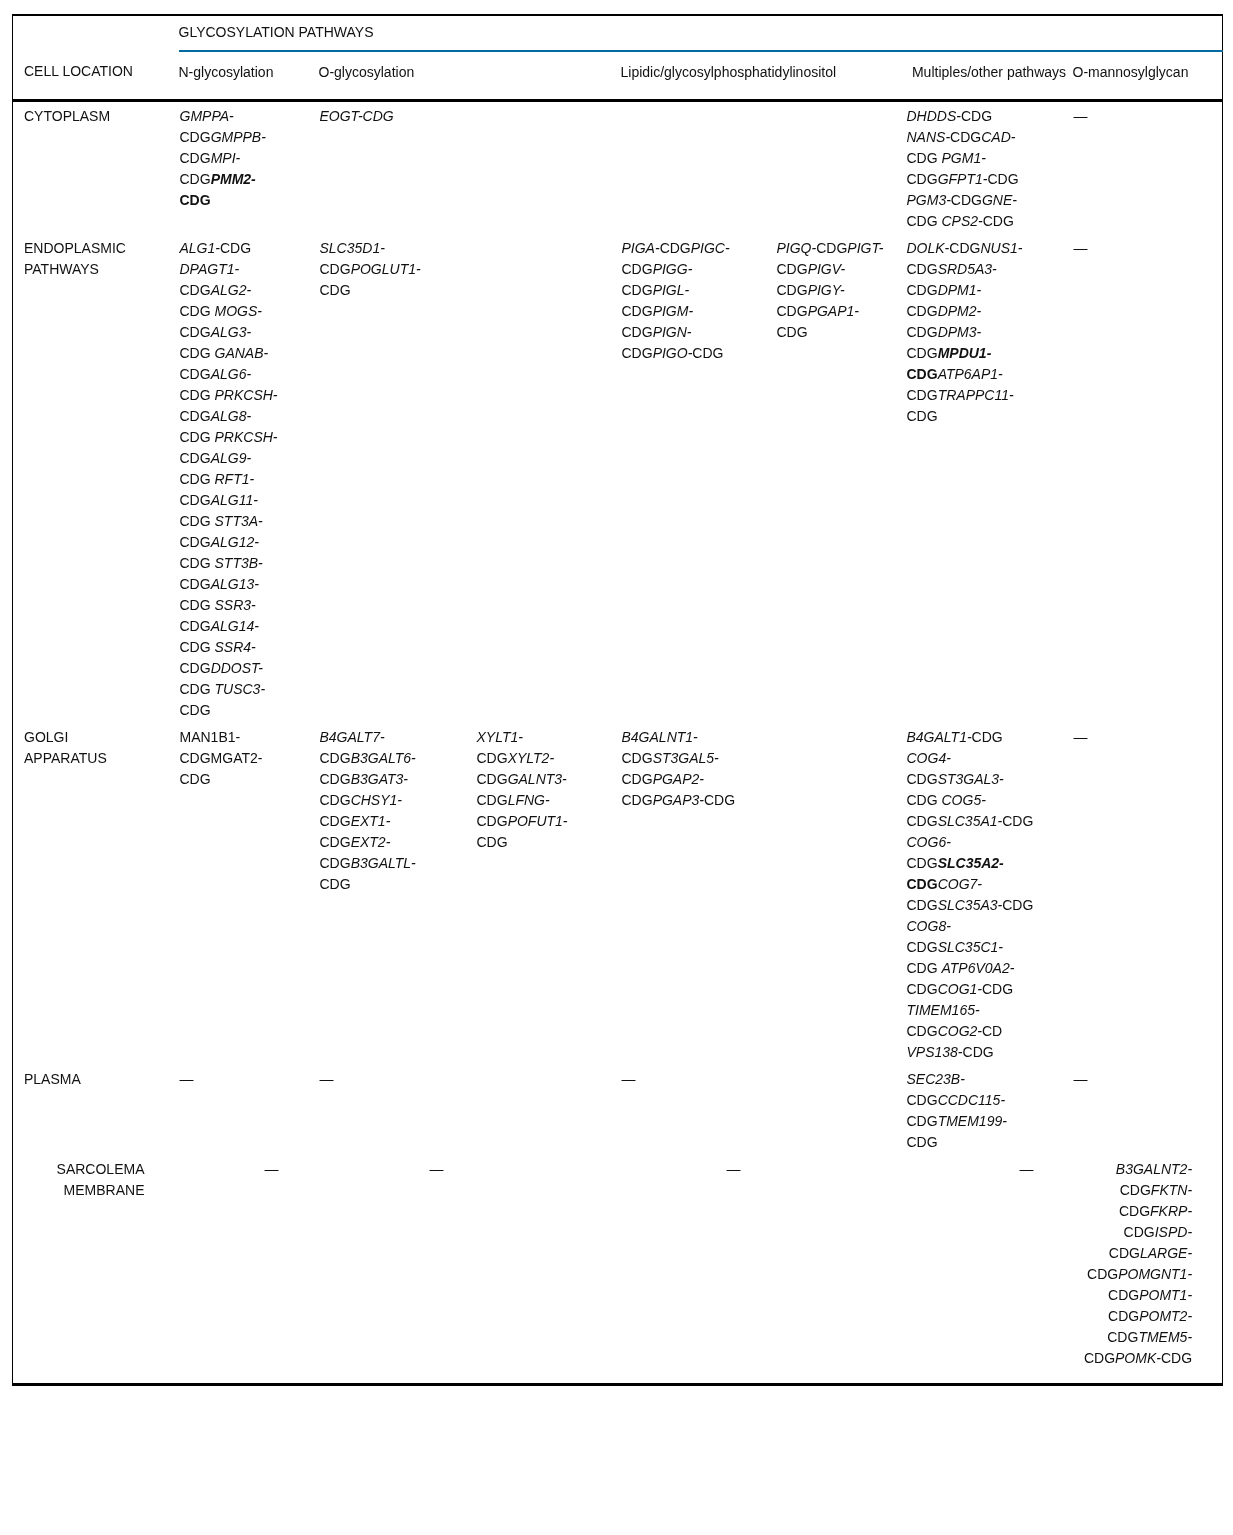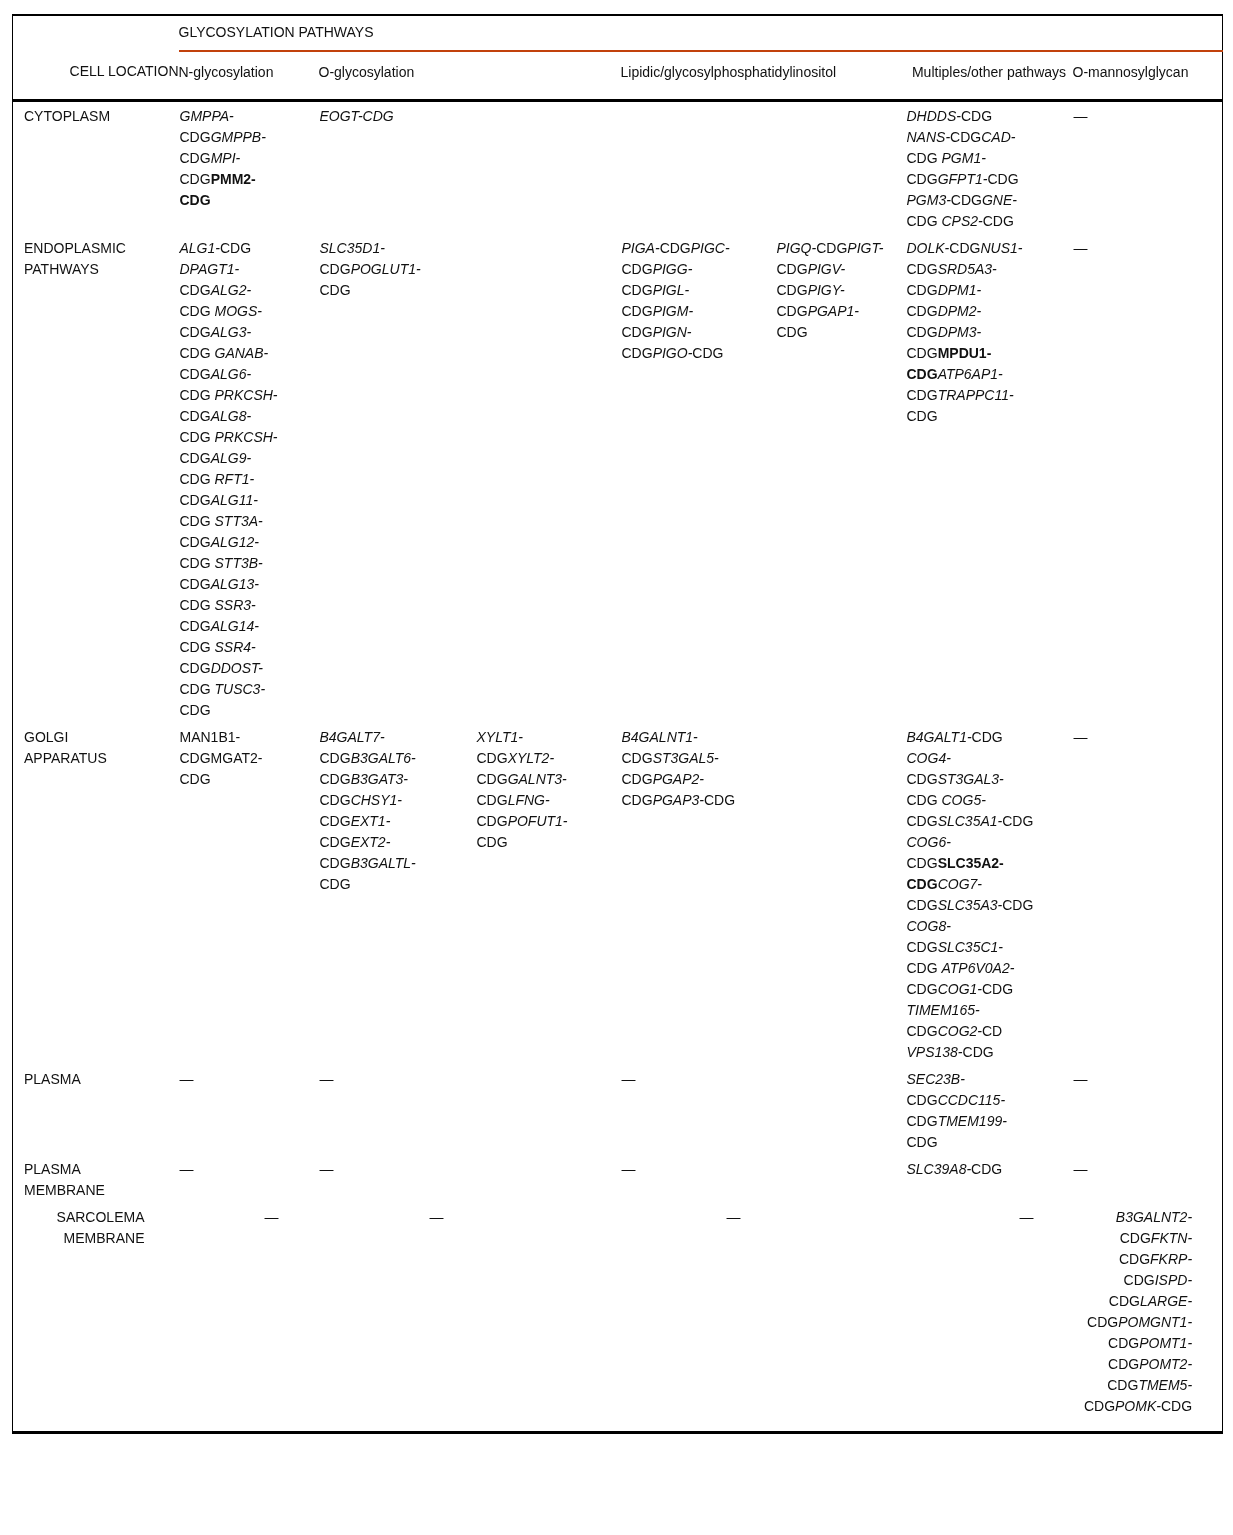--- a/index.html
+++ b/index.html
@@ -10,37 +10,37 @@
   }
   table.cdg {
     position: absolute; left: 12px; top: 14px; width: 1210px;
     border-collapse: collapse; table-layout: fixed;
     border-top: 2px solid #000; border-bottom: 3px solid #000;
     border-left: 1px solid #000; border-right: 1px solid #000;
     font-size: 14px; line-height: 21px; color: #111;
   }
   thead th { text-align: left; font-weight: normal; vertical-align: top; }
   tr.group-row th { padding: 6px 0 7px 0; }
-  tr.group-row th.group-header { border-bottom: 2px solid #c2410c; }
+  tr.group-row th.group-header { border-bottom: 2px solid #0369a1; }
   tr.cols-row th { padding: 10px 0 16px 0; border-bottom: 3px solid #000; }
-  th.loc-th { padding-left: 11px !important; white-space: nowrap; text-align: right; }
+  th.loc-th { padding-left: 11px !important; white-space: nowrap; }
   th.nowrap { white-space: nowrap; }
   th.wraps { padding-right: 30px; text-align: center; }
   tbody td { vertical-align: top; padding-top: 4px; padding-bottom: 2px; }
   tbody td:nth-child(1) { padding-left: 11px; padding-right: 34px; margin-top: 28px; }
   tbody td:nth-child(2) { padding-right: 40px; }
   tbody td:nth-child(3) { padding-right: 32px; }
   tbody td:nth-child(4) { padding-right: 30px; margin-top: 24px; }
   tbody td:nth-child(5) { padding-right: 35px; }
   tbody td:nth-child(6) { padding-right: 20px; }
   tbody td:nth-child(7) { padding-right: 39px; }
   tbody td:nth-child(8) { padding-right: 30px; }
   tbody tr:last-child td { padding-bottom: 14px; text-align: right; }
   .it { font-style: italic; }
-  .bi { font-weight: bold; }
+  .bi { font-style: italic; font-weight: bold; }
   .bd { font-weight: bold; }
   .rm { }
 </style>
 </head>
 <body>
 
 <div class="page">
   <table class="cdg">
     <colgroup>
       <col style="width:166px">
@@ -101,30 +101,20 @@
           <td>PLASMA</td>
           <td><span class="rm">—</span></td>
           <td><span class="rm">—</span></td>
           <td></td>
           <td><span class="rm">—</span></td>
           <td></td>
           <td><span class="it">SEC23B-</span><span class="rm">CDG</span><span class="it">CCDC115-</span><span class="rm">CDG</span><span class="it">TMEM199-</span><span class="rm">CDG</span></td>
           <td><span class="rm">—</span></td>
         </tr>
         <tr>
-          <td>PLASMA MEMBRANE</td>
-          <td><span class="rm">—</span></td>
-          <td><span class="rm">—</span></td>
-          <td></td>
-          <td><span class="rm">—</span></td>
-          <td></td>
-          <td><span class="it">SLC39A8-</span><span class="rm">CDG</span></td>
-          <td><span class="rm">—</span></td>
-        </tr>
-        <tr>
           <td>SARCOLEMA MEMBRANE</td>
           <td><span class="rm">—</span></td>
           <td><span class="rm">—</span></td>
           <td></td>
           <td><span class="rm">—</span></td>
           <td></td>
           <td><span class="rm">—</span></td>
           <td><span class="it">B3GALNT2-</span><span class="rm">CDG</span><span class="it">FKTN-</span><span class="rm">CDG</span><span class="it">FKRP-</span><span class="rm">CDG</span><span class="it">ISPD-</span><span class="rm">CDG</span><span class="it">LARGE-</span><span class="rm">CDG</span><span class="it">POMGNT1-</span><span class="rm">CDG</span><span class="it">POMT1-</span><span class="rm">CDG</span><span class="it">POMT2-</span><span class="rm">CDG</span><span class="it">TMEM5-</span><span class="rm">CDG</span><span class="it">POMK-</span><span class="rm">CDG</span></td>
         </tr>
       </tbody>

